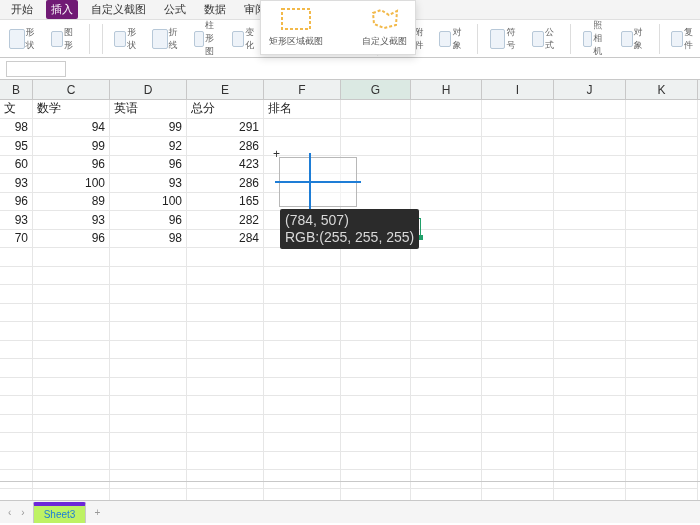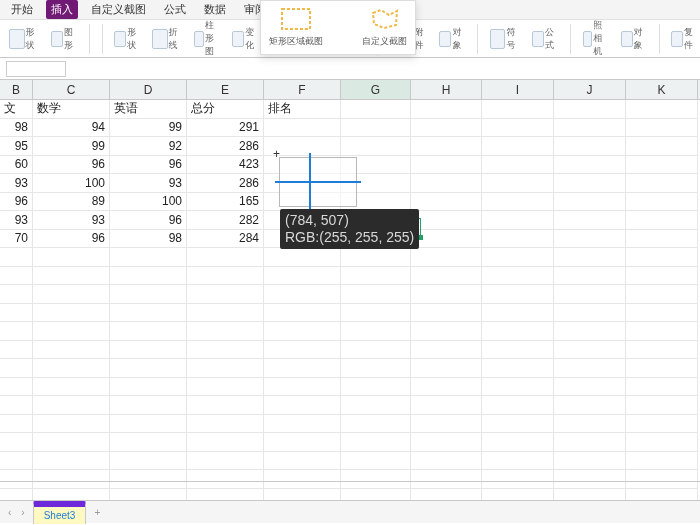--- a/index.html
+++ b/index.html
@@ -157,23 +157,23 @@
     border-top:1px solid #c8c8c8;
     display:flex; align-items:center;
     padding-left:6px; gap:6px;
     font-size:10px;
   }
   .tab-ctrl{color:#999; padding:0 2px;}
   .sheet-tab{
     padding:3px 10px;
     border:1px solid #c8c8c8;
     border-bottom:none;
-    background:#fef9c3;
+    background:#bef264;
     color:#1e7dd6;
-    border-top:6px solid #6d28d9;
+    border-top:4px solid #6d28d9;
     border-radius:2px 2px 0 0;
   }
 </style>
 </head>
 <body>
 
 <div class="menubar" id="menubar">
     <span>开始</span>
     <span class="active-tab">插入</span>
     <span>自定义截图</span>

